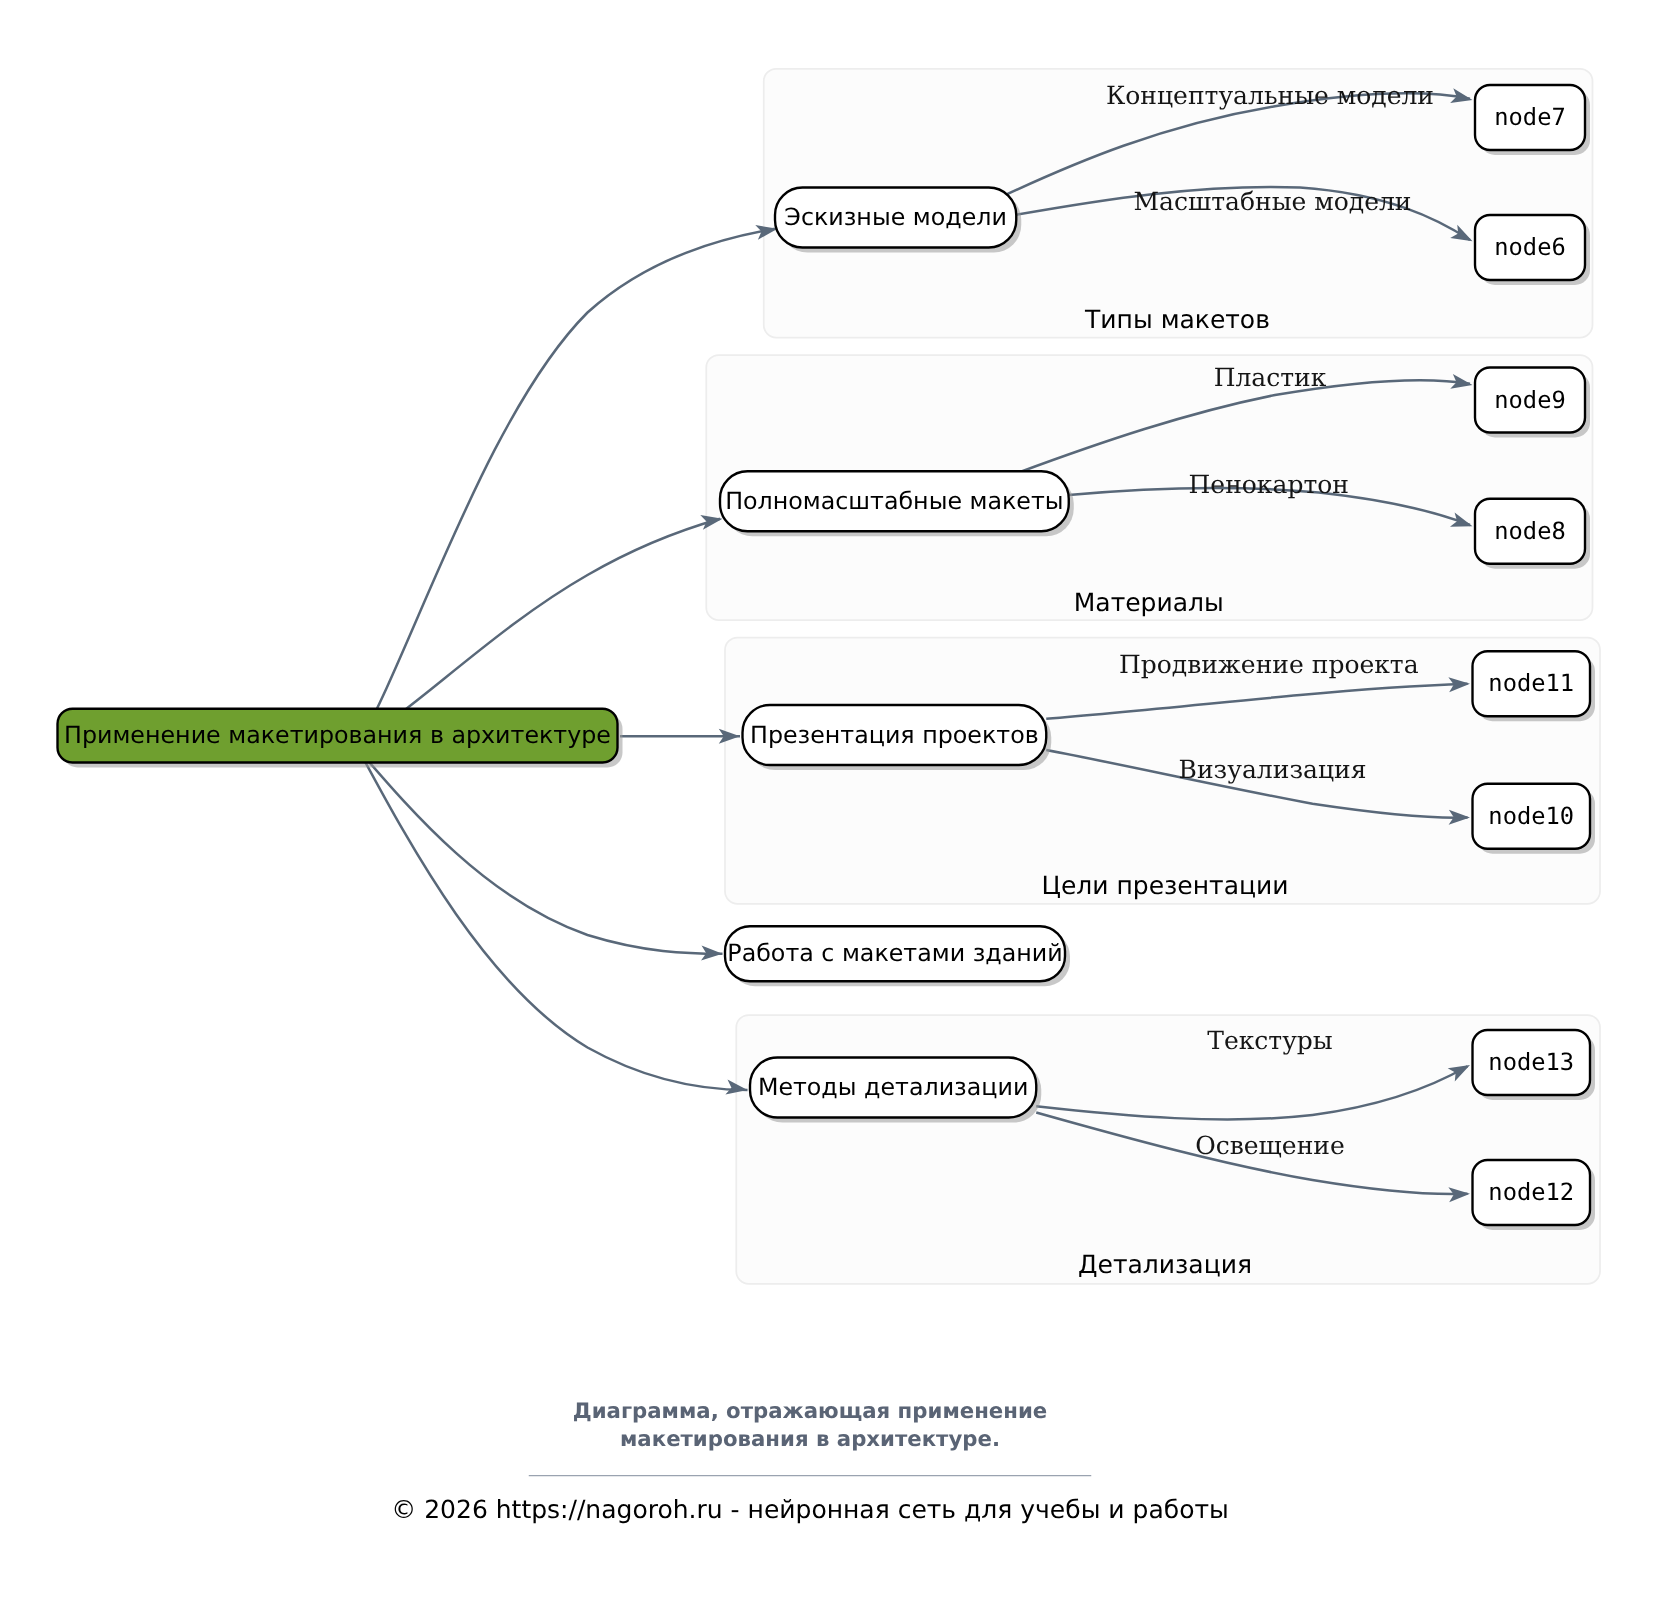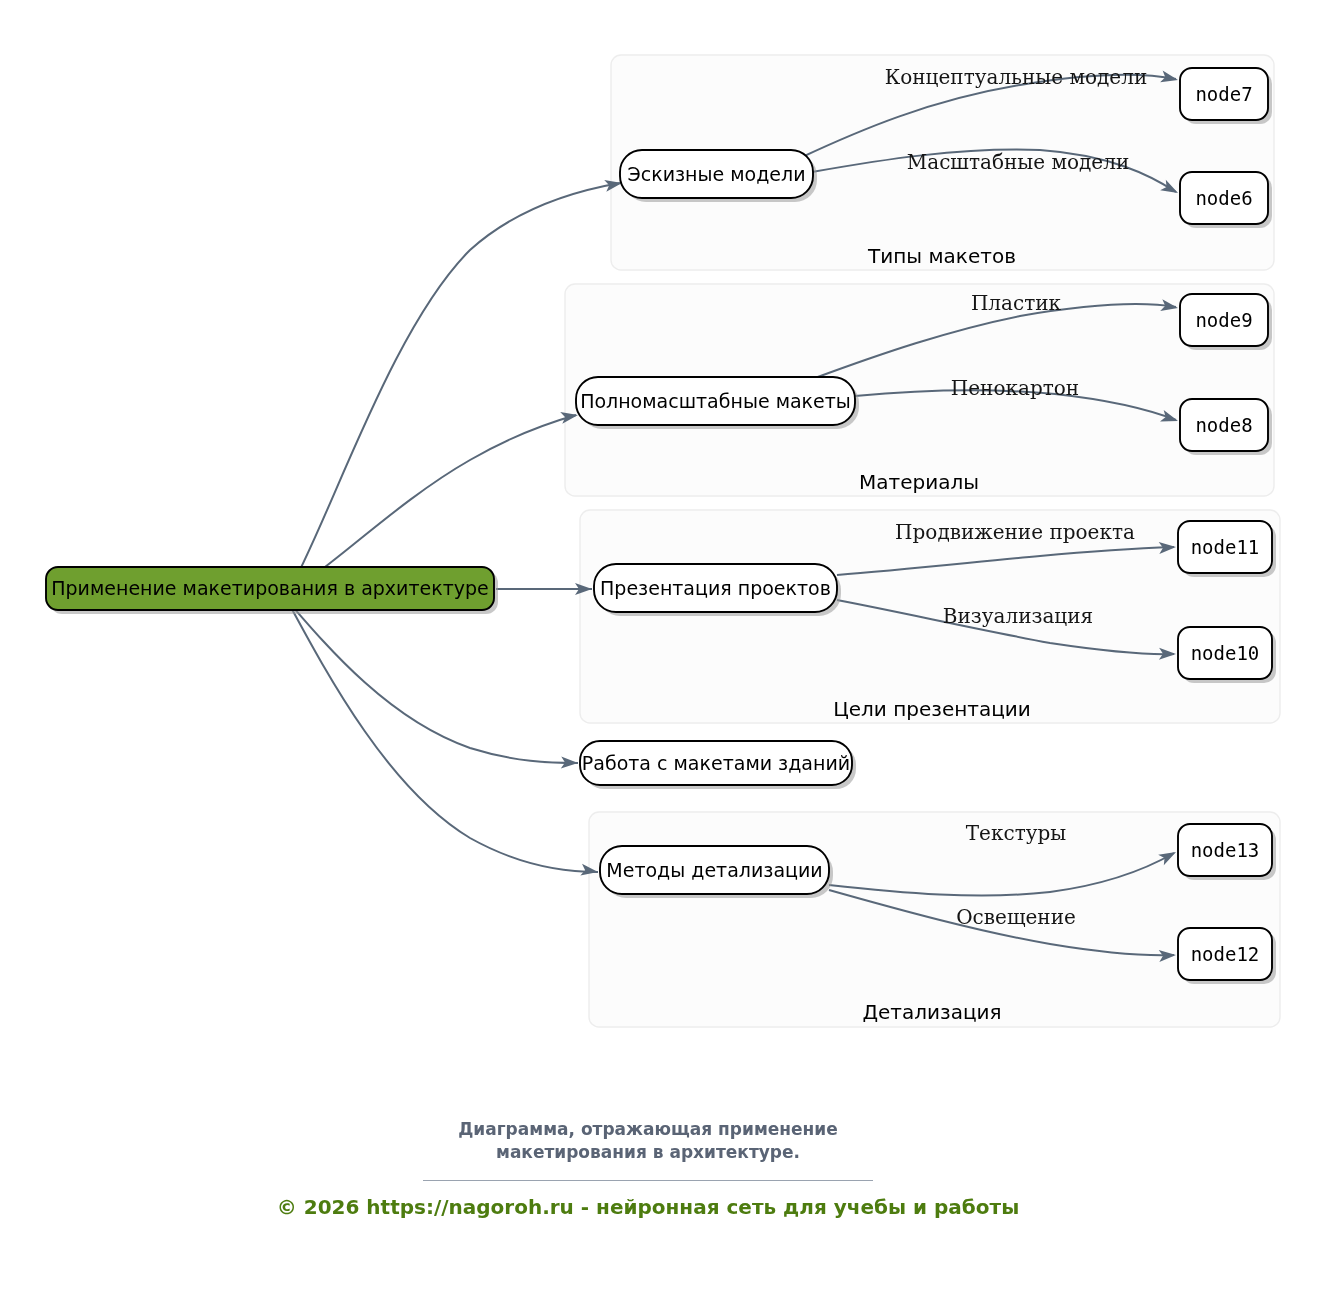--- a/index.html
+++ b/index.html
@@ -104,22 +104,21 @@
   .footer-rule {
     width: 450px;
     height: 0;
     margin: 16px auto 14px auto;
     border: 0;
     border-top: 1.6px solid #9aa3b0;
   }
   .footer-copy {
     font-family: "DejaVu Sans", "Liberation Sans", sans-serif;
     font-size: 20px;
-    color: #4d7c0f;
-    font-weight: bold;
+    color: #000000;
   }
 </style>
 </head>
 <body>
 
 <div id="canvas">
 
   <svg class="diagram-svg" id="diagram-svg" viewBox="0 0 1340 1297" xmlns="http://www.w3.org/2000/svg">
       <g>
         <rect x="611" y="55" width="663" height="215" rx="10" ry="10" class="cluster-rect"></rect>

